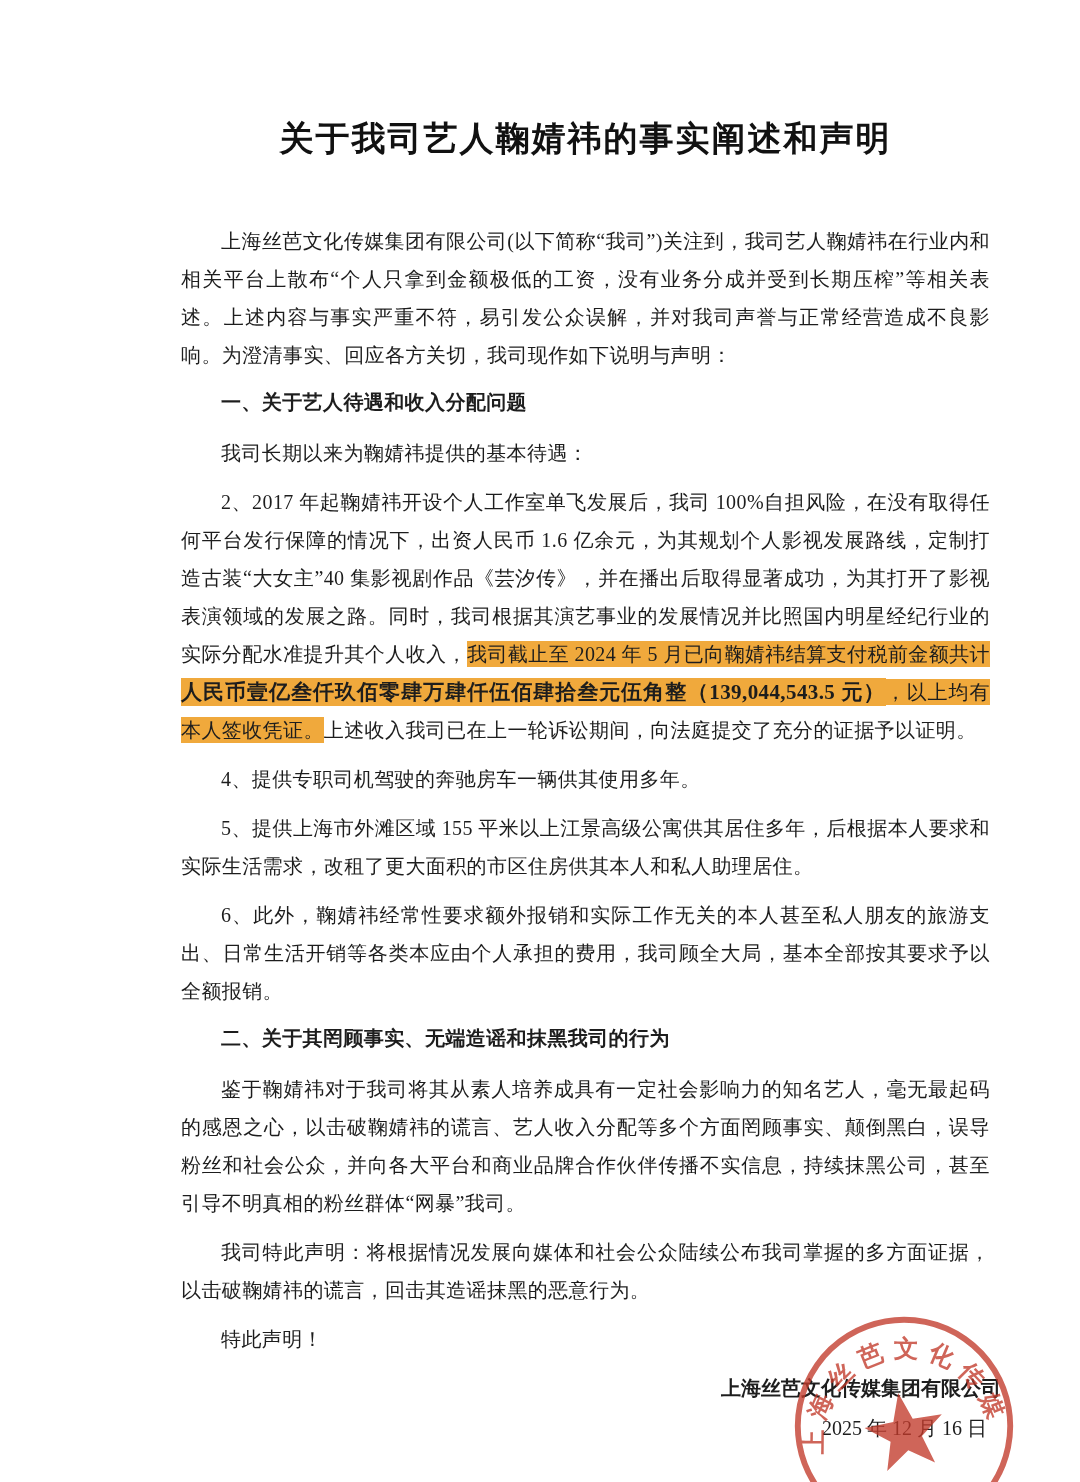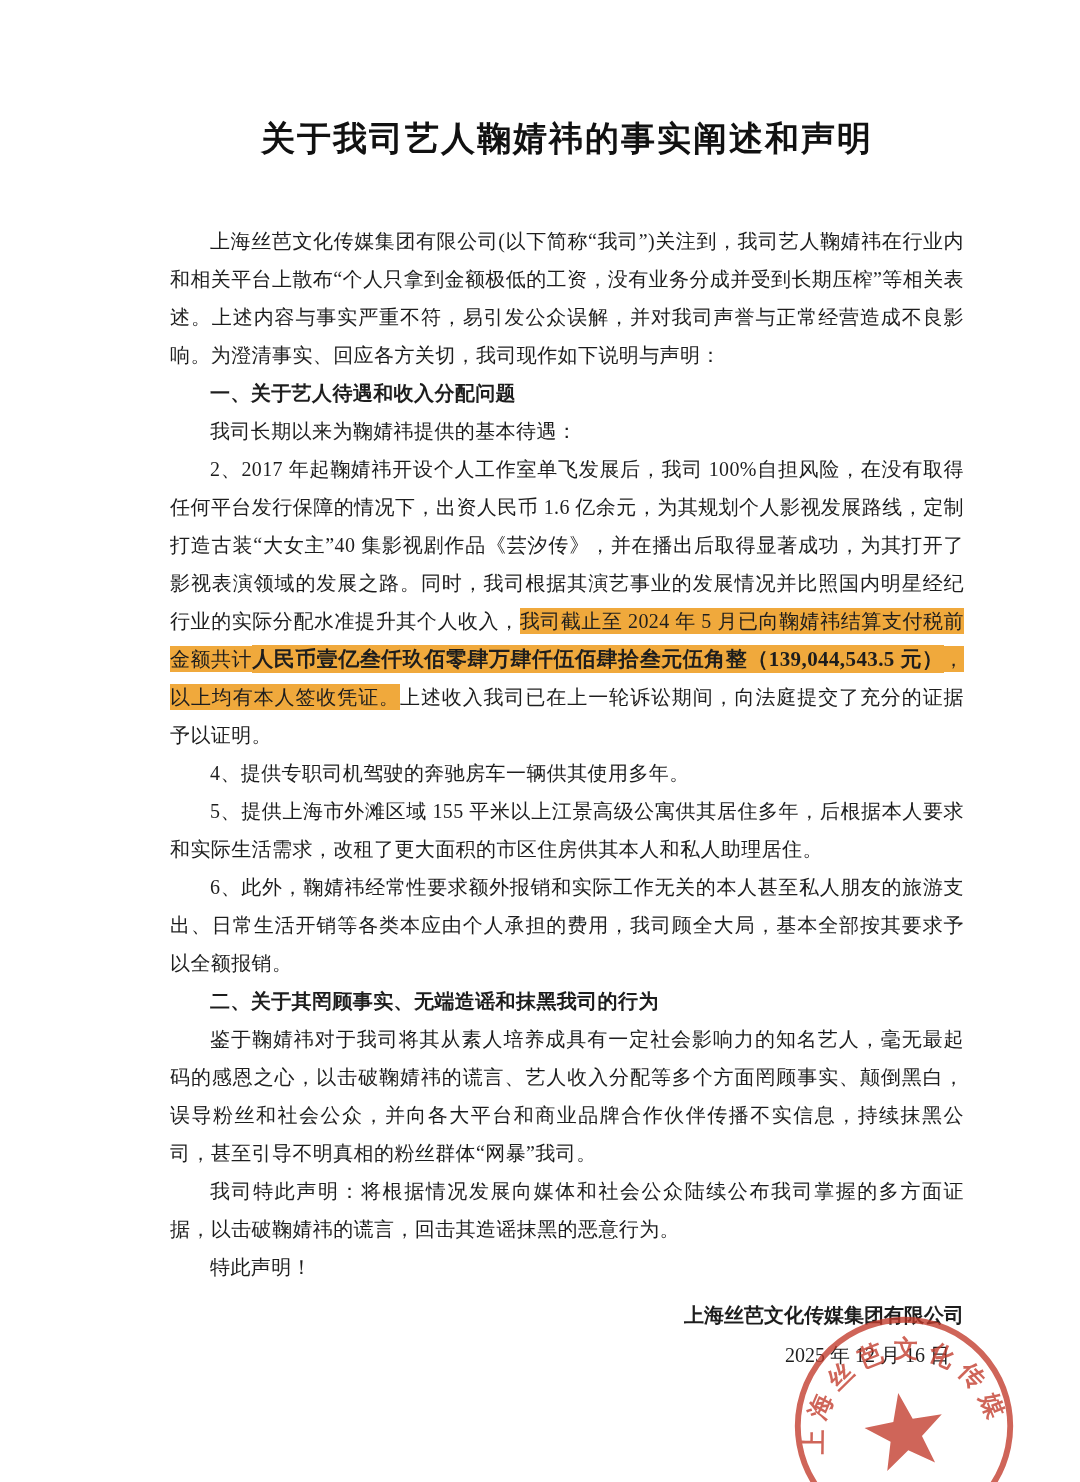--- a/index.html
+++ b/index.html
@@ -12,43 +12,44 @@
     background: #ffffff;
     font-family: "Liberation Serif", "DejaVu Serif", serif;
     color: #1d1d1d;
     position: relative;
     overflow: hidden;
   }
   .page {
     position: relative;
     width: 1080px;
     height: 1482px;
-    padding: 116px 116px 0 170px;
+    padding: 116px 79px 0 170px;
     box-sizing: border-box;
     overflow: hidden;
   }
   .title {
     margin: 0 0 60px 0;
     text-align: center;
     font-size: 34px;
     font-weight: 700;
     letter-spacing: 2px;
     color: #111;
   }
   #doc-body p, .para, .heading {
-    margin: 0;
+    margin: 11px;
     font-size: 20px;
     line-height: 38px;
     letter-spacing: 0.4px;
     text-align: justify;
     text-indent: 2em;
   }
   .heading {
     font-weight: 700;
     margin-top: 24px;
+    font-family: Liberation Mono, monospace;
   }
   .hl {
     background: var(--hl, #f0a93c);
     padding: 2px 0;
   }
   .bold {
     font-weight: 700;
     font-size: 21px;
   }
   .signature {

